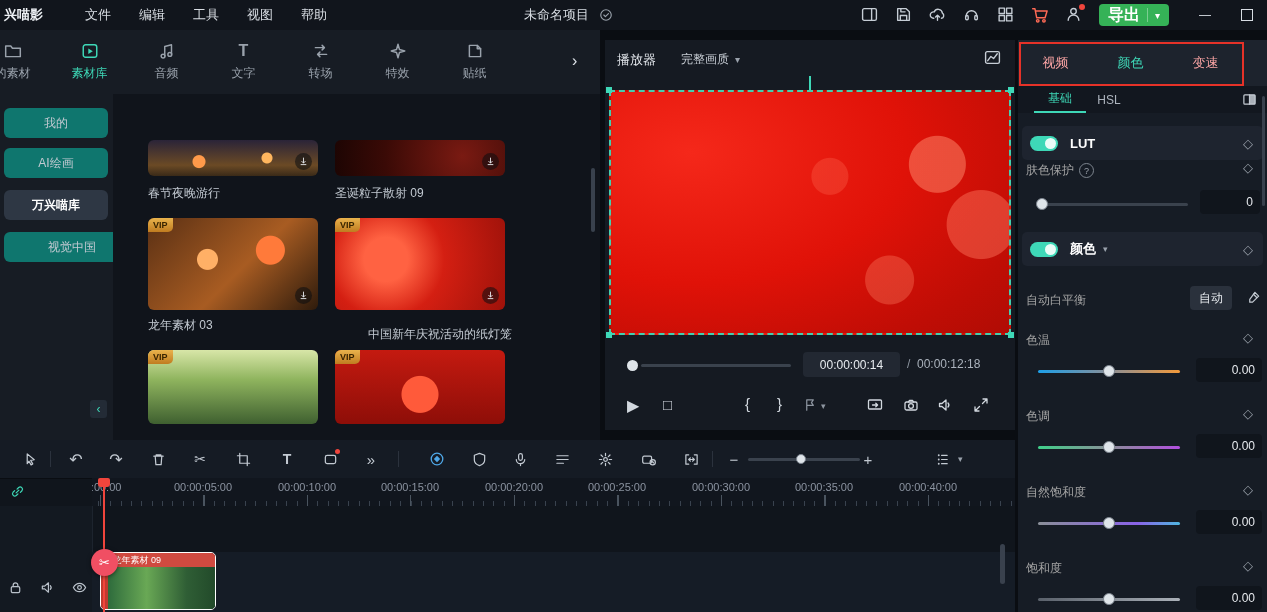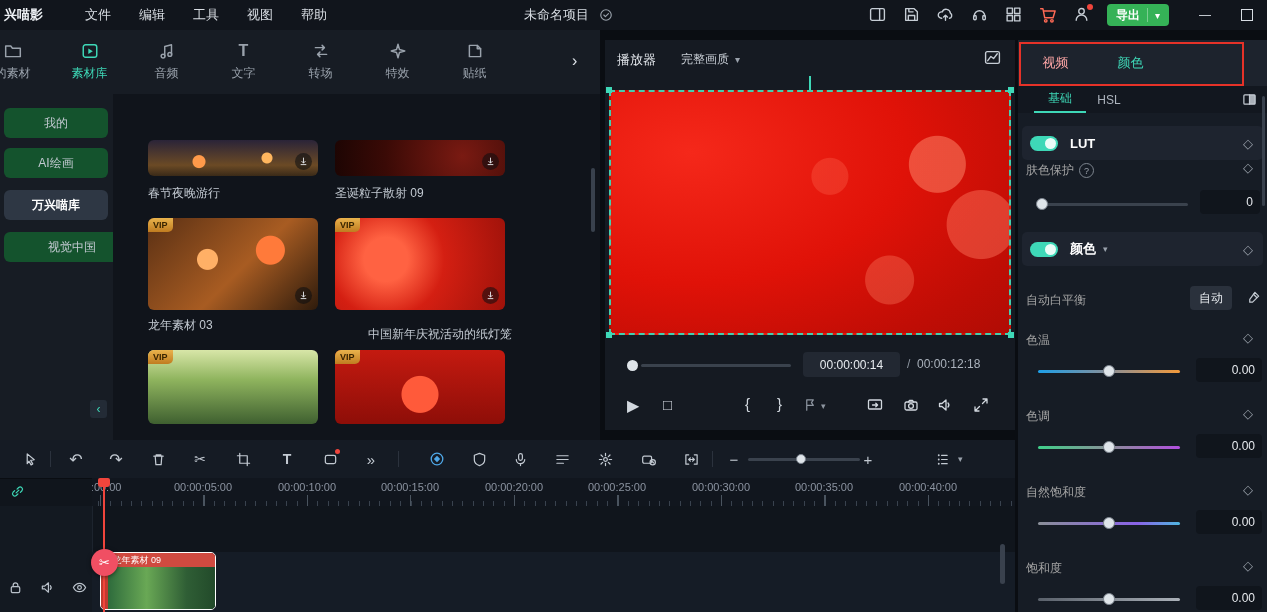--- a/index.html
+++ b/index.html
@@ -10,21 +10,21 @@
   .ctr{display:flex;align-items:center;justify-content:center;}
   .svgi{fill:none;stroke:currentColor;stroke-width:1.3;stroke-linecap:round;stroke-linejoin:round;display:block;}
   
   #topbar{left:0;top:0;width:1267px;height:30px;background:#11151c;}
   .menu-item{font-size:13px;color:#d8dde3;padding:0 14px;cursor:default;}
   .tb-ic{color:#c6cdd5;width:18px;height:18px;}
   .export-btn{height:22px;background:var(--export-green,#35b257);border-radius:4px;display:flex;align-items:center;padding:0 9px;color:#fff;}
   
   .ttab{width:77px;height:64px;display:flex;flex-direction:column;align-items:center;justify-content:center;gap:5px;color:#9aa2ac;font-size:12px;}
   .ttab.active{color:var(--accent,#3ed8b7);}
-  .navitem{left:4px;width:104px;height:30px;background:#14532d;border-radius:6px;display:flex;align-items:center;justify-content:center;font-size:12px;color:#c3cad2;}
+  .navitem{left:4px;width:104px;height:30px;background:#0f766e;border-radius:6px;display:flex;align-items:center;justify-content:center;font-size:12px;color:#c3cad2;}
   .navitem.active{background:#2e3744;color:#fff;font-weight:bold;}
   
   .thumb{width:170px;border-radius:6px;overflow:hidden;position:absolute;}
   .caption{position:absolute;font-size:12px;color:#c3cad2;white-space:nowrap;}
   .vip{position:absolute;left:0;top:0;background:linear-gradient(180deg,#e9b34c,#c07c20);color:#3a2500;font-size:9px;font-weight:bold;padding:2px 5px;border-bottom-right-radius:5px;}
   .dlbtn{position:absolute;right:6px;bottom:6px;width:17px;height:17px;border-radius:50%;background:rgba(10,12,16,.55);color:#e8ecf0;display:flex;align-items:center;justify-content:center;}
   .th1{background:radial-gradient(circle at 30% 60%,#ff9a4a 0 6px,transparent 7px),radial-gradient(circle at 70% 50%,#ffb65e 0 5px,transparent 6px),linear-gradient(180deg,#2a2438,#6b4a25 70%,#3a2a18);}
   .th2{background:radial-gradient(circle at 75% 45%,#7a1a12 0%,#3a0a06 60%,#1d0503 100%);}
   .th3{background:radial-gradient(circle at 35% 45%,#ffb066 0 10px,transparent 11px),radial-gradient(circle at 72% 35%,#ff7a3a 0 14px,transparent 15px),linear-gradient(135deg,#5a3014,#a85c22 55%,#2e1b0c);}
   .th4{background:radial-gradient(circle at 30% 45%,#ff6242 0 22px,#d41f12 45%,#9e120a 100%);}
@@ -128,21 +128,21 @@
           </svg>
         </span>
       <span class="tb-ic" style="position:relative;">
         <svg class="svgi" width="17" height="17" viewBox="0 0 16 16">
             <circle cx="8" cy="5" r="2.6"></circle>
             <path d="M3 13.5a5 5 0 0 1 10 0"></path>
           </svg>
         <span style="position:absolute;right:-2px;top:-2px;width:6px;height:6px;border-radius:50%;background:#f0453c;"></span>
       </span>
       <div class="export-btn">
-        <span style="font-size:12px;font-weight:bold;">导出</span>
+        <span style="font-size:16px;font-weight:bold;">导出</span>
         <span style="width:1px;height:14px;background:rgba(255,255,255,.35);margin:0 7px;"></span>
         <span style="font-size:10px;">▾</span>
       </div>
       <span style="color:#d8dde3;font-size:12px;margin-left:14px;">—</span>
       <span style="width:10px;height:10px;border:1.3px solid #d8dde3;display:inline-block;margin:0 8px 0 14px;"></span>
     </div>
   </div>
 
   <div class="a" style="left:0;top:30px;width:600px;height:410px;background:#171c24;">
 
@@ -327,20 +327,23 @@
     </div>
   </div>
 
   <div class="a" style="left:1018px;top:40px;width:249px;height:572px;background:#161c25;overflow:hidden;">
     <div class="a row" style="left:0;top:0;width:249px;height:46px;background:#1d232d;">
       <div class="ptab">
           <span>视频</span>
         </div>
       <div class="ptab active">
           <span>颜色</span>
+        </div>
+      <div class="ptab">
+          <span>变速</span>
         </div>
     </div>
 
     <div class="a" style="left:1px;top:2px;width:221px;height:40px;border:2px solid var(--annotation-red,#e63228);pointer-events:none;"></div>
 
     <div class="a row" style="left:0;top:46px;width:249px;height:27px;background:#12171f;">
       <div class="ctr" style="width:52px;height:100%;margin-left:16px;color:var(--accent,#3ed8b7);border-bottom:2px solid var(--accent,#3ed8b7);box-sizing:border-box;">
           <span>基础</span>
         </div>
       <div class="ctr" style="width:46px;height:100%;color:#aeb5bf;">

